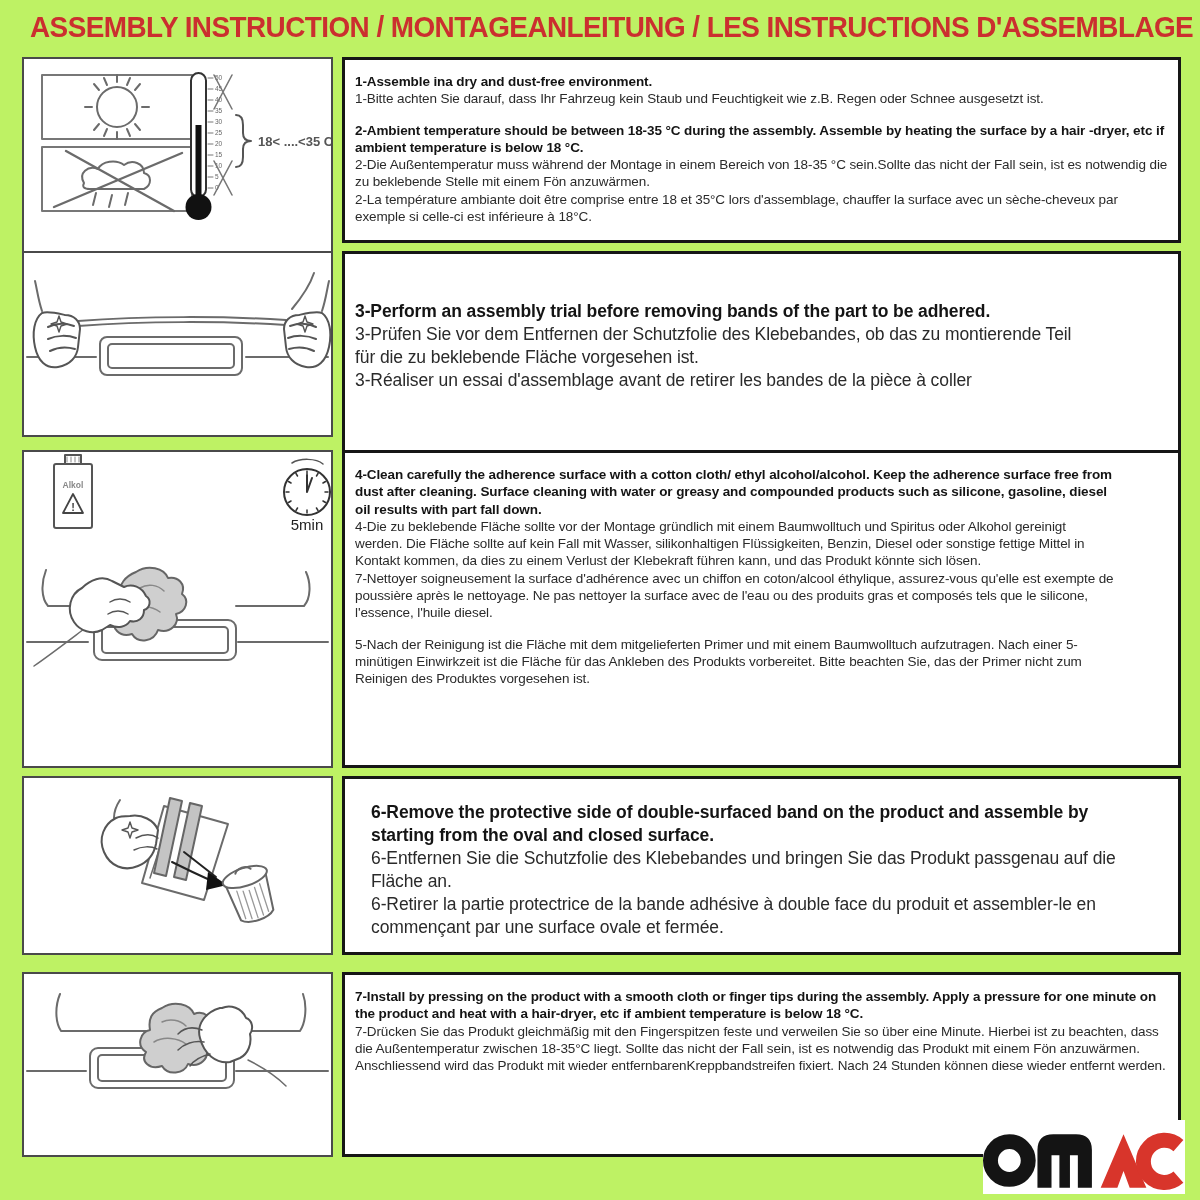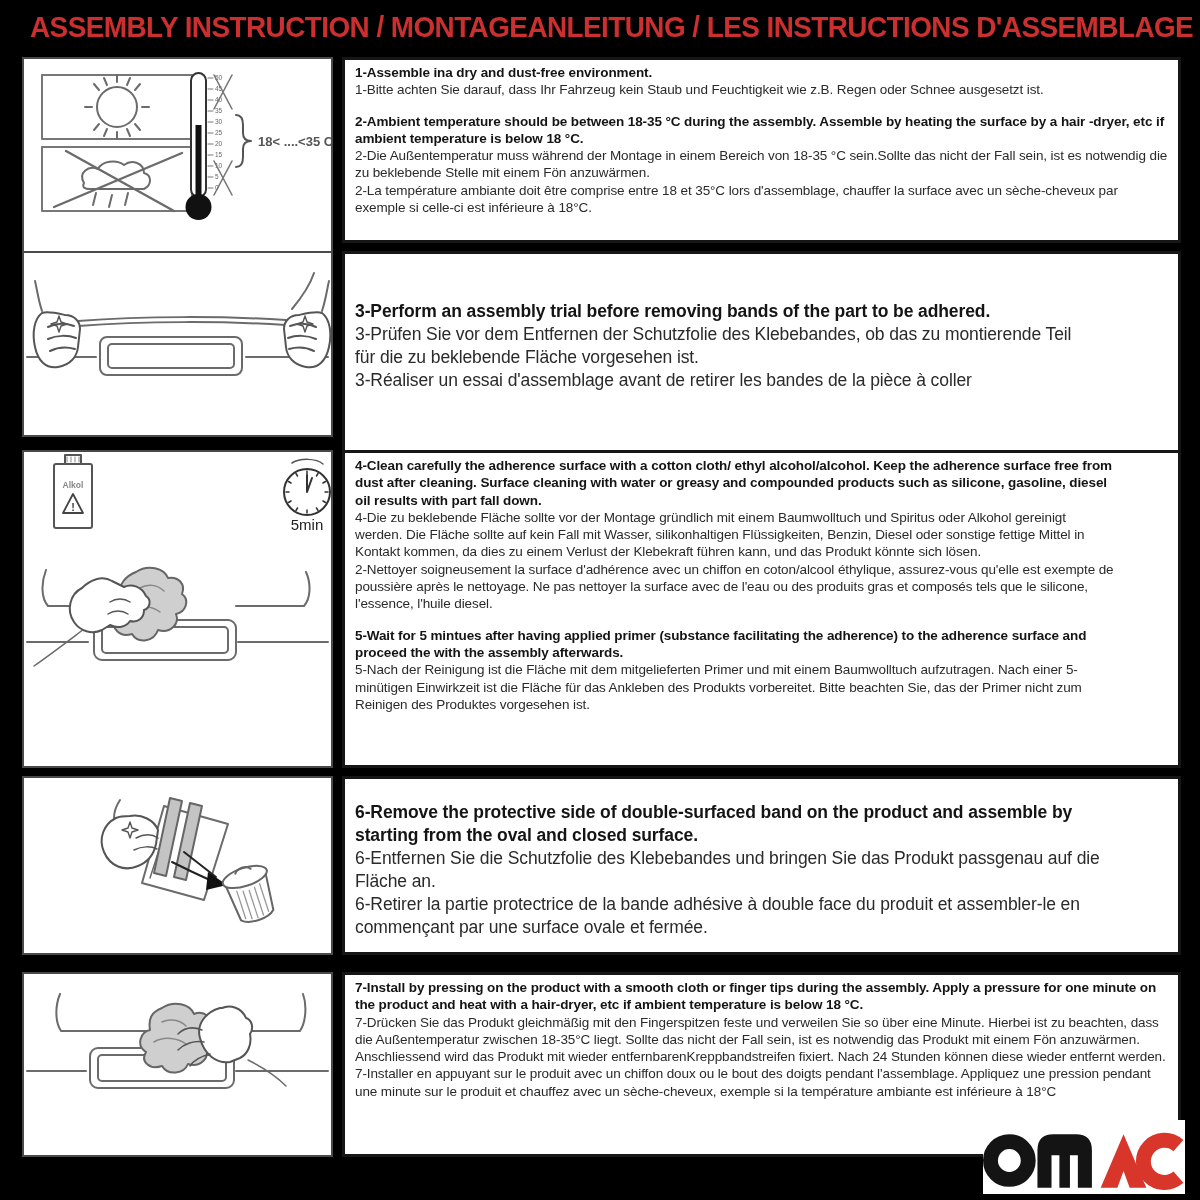--- a/index.html
+++ b/index.html
@@ -1,31 +1,31 @@
 <!DOCTYPE html>
 <html><head>
 <meta charset="utf-8">
 <style>
   html,body{margin:0;padding:0;background:#fff;}
-  #page{position:relative;width:1200px;height:1200px;background:#000000;overflow:hidden;
+  #page{position:relative;width:1200px;height:1200px;background:#bef264;overflow:hidden;
         font-family:"Liberation Sans",sans-serif;}
   .title{position:absolute;left:30px;top:10px;font-size:30px;font-weight:700;
          color:#cb2f2f;letter-spacing:-0.6px;white-space:nowrap;
          transform:scaleX(0.93);transform-origin:left top;}
   .ibox{position:absolute;left:22px;width:311px;border:2px solid #4a4a4a;
         background:#fff;box-sizing:border-box;}
   .tbox{position:absolute;left:342px;width:839px;border:3px solid #161616;
-        background:#fff;box-sizing:border-box;padding:4px 10px;}
+        background:#fff;box-sizing:border-box;padding:13px 10px;}
   .para{margin:0;color:#2a2a2a;letter-spacing:-0.1px;}
   .para.bold{font-weight:700;color:#141414;}
   .para.gap{height:14px;}
   .sm .para{font-size:13.5px;line-height:17.3px;}
   .lg .para{font-size:17.5px;line-height:23px;}
   .mw760 .para{max-width:760px;}
-  .mw745 .para{max-width:745px;}
+  .mw745 .para{max-width:745px;margin-left:16px;}
   .mw720 .para{max-width:720px;}
   svg{display:block;}
   .logo{position:absolute;left:983px;top:1120px;width:202px;height:74px;background:#fff;
         z-index:3;}
 </style>
 </head>
 <body>
 
 <div id="page">
 
@@ -149,23 +149,22 @@
         <path d="M116,136 C124,131 134,133 140,139 M104,158 C114,152 128,154 136,160" stroke="#888" stroke-width="1.5"></path>
         <path d="M58,136 C46,142 42,158 50,170 C56,179 68,183 78,178 L86,173 C94,177 102,175 106,169 C114,171 120,166 120,158 C126,156 128,148 122,144 C118,135 108,131 100,135 L88,129 C78,123 66,128 58,136 Z" fill="#fff" stroke="#555"></path>
         <path d="M86,150 C92,146 100,146 106,150 M84,162 C90,158 98,158 104,162" stroke="#555" stroke-width="1.5"></path>
       </g>
     </svg>
   </div>
   <div class="tbox sm mw760" style="top:450px;height:318px;">
     <div>
         <p class="para bold">4-Clean carefully the adherence surface with a cotton cloth/ ethyl alcohol/alcohol. Keep the adherence surface free from dust after cleaning. Surface cleaning with water or greasy and compounded products such as silicone, gasoline, diesel oil results with part fall down.</p>
         <p class="para">4-Die zu beklebende Fläche sollte vor der Montage gründlich mit einem Baumwolltuch und Spiritus oder Alkohol gereinigt werden. Die Fläche sollte auf kein Fall mit Wasser, silikonhaltigen Flüssigkeiten, Benzin, Diesel oder sonstige fettige Mittel in Kontakt kommen, da dies zu einem Verlust der Klebekraft führen kann, und das Produkt könnte sich lösen.</p>
-        <p class="para">2-Nettoyer soigneusement la surface d'adhérence avec un chiffon en coton/alcool éthylique, assurez-vous qu'elle est exempte de poussière après le nettoyage. Ne pas nettoyer la surface avec de l'eau ou des produits gras et composés tels que le silicone, l'essence, l'huile diesel.</p>
+        <p class="para">7-Nettoyer soigneusement la surface d'adhérence avec un chiffon en coton/alcool éthylique, assurez-vous qu'elle est exempte de poussière après le nettoyage. Ne pas nettoyer la surface avec de l'eau ou des produits gras et composés tels que le silicone, l'essence, l'huile diesel.</p>
         <p class="para gap"></p>
-        <p class="para bold">5-Wait for 5 mintues after having applied primer (substance facilitating the adherence) to the adherence surface and proceed the with the assembly afterwards.</p>
         <p class="para">5-Nach der Reinigung ist die Fläche mit dem mitgelieferten Primer und mit einem Baumwolltuch aufzutragen. Nach einer 5-minütigen Einwirkzeit ist die Fläche für das Ankleben des Produkts vorbereitet. Bitte beachten Sie, das der Primer nicht zum Reinigen des Produktes vorgesehen ist.</p>
       </div>
   </div>
 
   <div class="ibox" style="top:776px;height:179px;">
     <svg viewBox="0 0 307 175" width="307" height="175" fill="none" stroke="#6b6b6b" stroke-width="2" stroke-linecap="round" stroke-linejoin="round">
       <g>
         <path d="M118,105 L140,28 L204,46 L180,122 Z" fill="#fff"></path>
         <path d="M126,100 L146,38" stroke-width="1.5"></path>
       </g>
@@ -214,21 +213,20 @@
         <path d="M138,48 C146,44 156,46 162,52 M130,68 C140,62 154,64 162,70" stroke="#888" stroke-width="1.5"></path>
         <path d="M196,34 C182,38 172,50 176,64 C180,80 192,90 206,88 L216,84 C224,80 228,70 226,60 C230,54 228,46 222,44 C218,34 206,30 198,34 Z" fill="#fff" stroke="#555"></path>
         <path d="M178,56 C168,52 160,54 154,60 M180,68 C170,66 160,70 154,76 M186,80 C178,82 170,86 166,92" stroke="#555" stroke-width="1.5"></path>
       </g>
     </svg>
   </div>
   <div class="tbox sm" style="top:972px;height:185px;">
     <div>
         <p class="para bold">7-Install by pressing on the product with a smooth cloth or finger tips during the assembly. Apply a pressure for one minute on the product and heat with a hair-dryer, etc if ambient temperature is below 18 °C.</p>
         <p class="para">7-Drücken Sie das Produkt gleichmäßig mit den Fingerspitzen feste und verweilen Sie so über eine Minute. Hierbei ist zu beachten, dass die Außentemperatur zwischen 18-35°C liegt. Sollte das nicht der Fall sein, ist es notwendig das Produkt mit einem Fön anzuwärmen. Anschliessend wird das Produkt mit wieder entfernbarenKreppbandstreifen fixiert. Nach 24 Stunden können diese wieder entfernt werden.</p>
-        <p class="para">7-Installer en appuyant sur le produit avec un chiffon doux ou le bout des doigts pendant l'assemblage. Appliquez une pression pendant une minute sur le produit et chauffez avec un sèche-cheveux, exemple si la température ambiante est inférieure à 18°C</p>
       </div>
   </div>
 
   <div class="logo">
     <svg viewBox="0 0 230 80" width="202" height="74">
       <circle cx="30" cy="44" r="21.5" fill="none" stroke="#141414" stroke-width="17"></circle>
       <path d="M62,75 V32 Q62,14 80,14 H106 Q124,14 124,32 V75 H108 V38 H99 V75 H87 V38 H78 V75 Z" fill="#141414"></path>
       <path d="M160,14 L186,75 H167 L160,56 L153,75 H134 Z" fill="#d8352b"></path>
       <path d="M222.5,27 A24,24 0 1 0 222.5,63" fill="none" stroke="#d8352b" stroke-width="17"></path>
     </svg>

